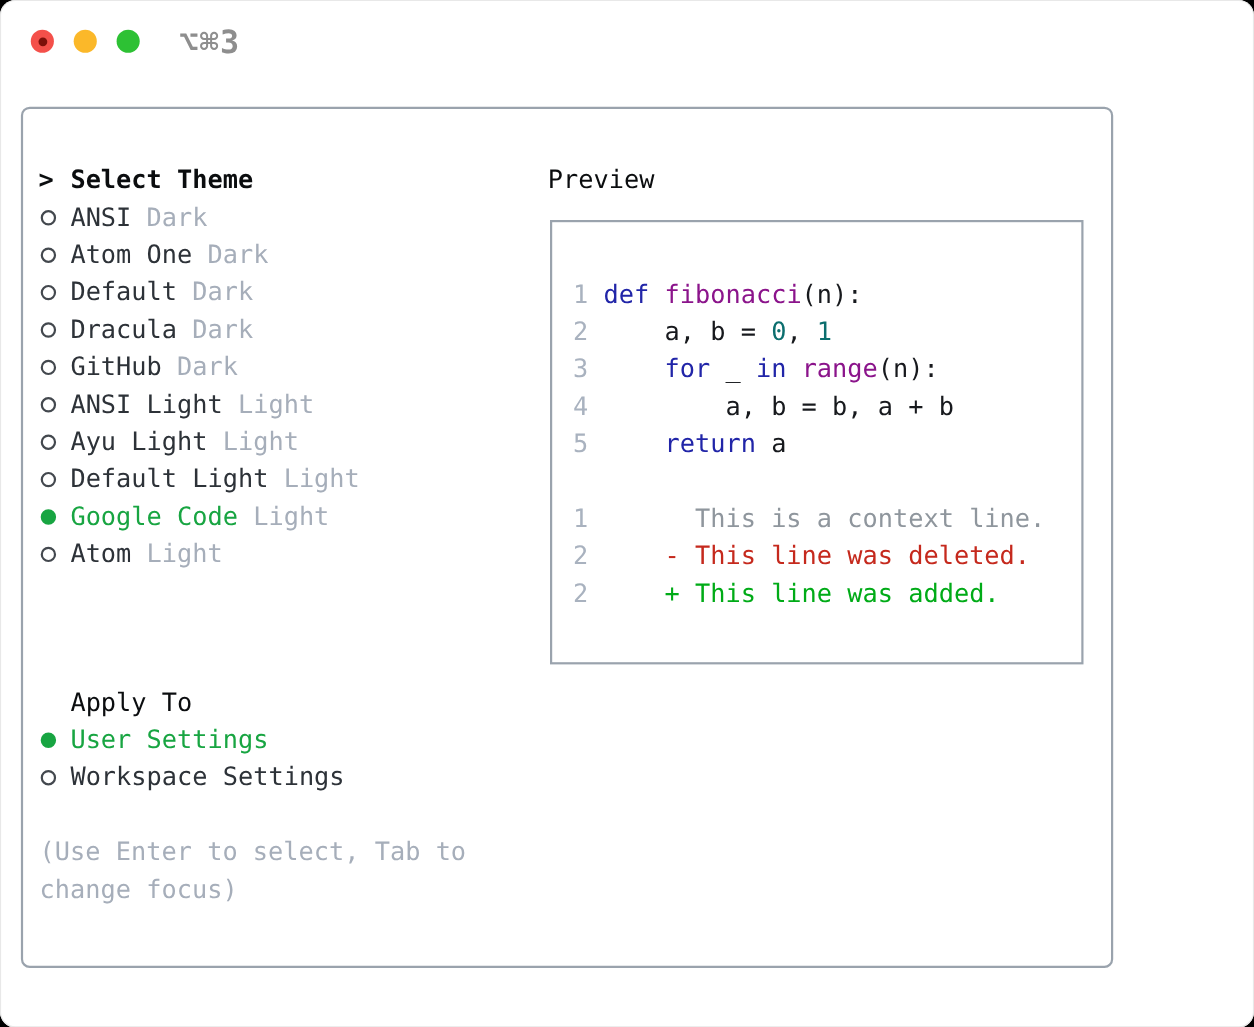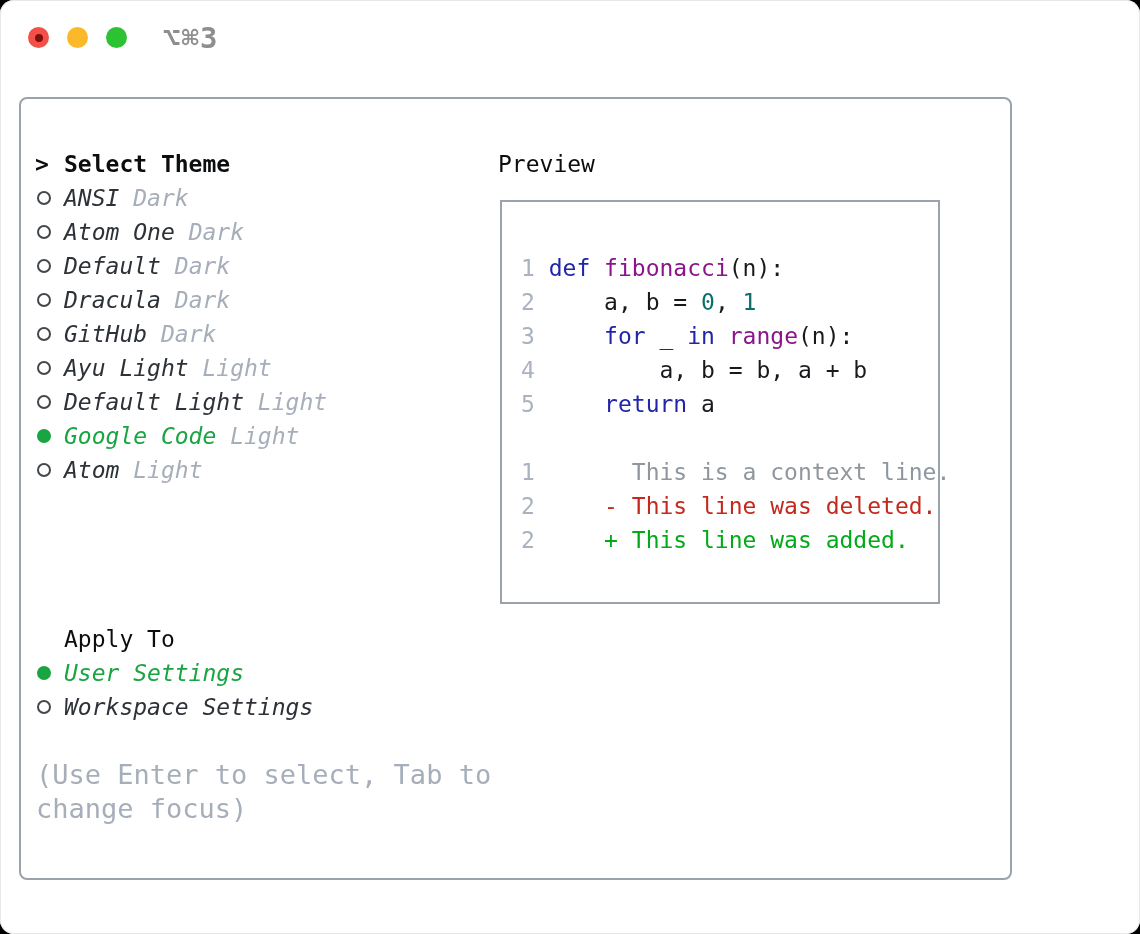--- a/index.html
+++ b/index.html
@@ -32,37 +32,37 @@
     position:absolute;left:19px;top:97px;width:993px;height:783px;
     box-sizing:border-box;
     border:2px solid var(--frame_border);
     border-radius:8px;
     background:#fff;
   }
   .frame *{box-sizing:border-box;}
   
   .col-left{position:absolute;left:13px;top:48px;}
   .apply-block{position:absolute;left:13px;top:523px;}
-  .hint-block{position:absolute;left:15px;top:659px;color:var(--hint_gray);font-size:27px;}
+  .hint-block{position:absolute;left:15px;top:659px;color:var(--hint_gray);font-size:23px;}
   .hint-block div{height:34px;line-height:34px;white-space:pre;}
   .row{height:34px;display:flex;align-items:center;font-size:23px;}
   .pfx{flex:0 0 30px;width:30px;display:flex;align-items:center;}
   .caret{font-weight:bold;color:var(--header_black);margin-left:1px;}
   .bullet{width:14px;height:14px;border-radius:50%;border:2px solid var(--radio_ring);margin-left:3px;}
   .bullet.sel{background:var(--accent_green);border-color:var(--accent_green);}
-  .lbl{white-space:pre;font-style:italic;}
+  .lbl{white-space:pre;}
   .hdr{font-weight:bold;color:var(--header_black);}
   .hdr2{color:var(--header_black);text-align:right;}
   .nm{color:var(--item_name);}
   .nm.sel{color:var(--accent_green);}
   .sfx{color:var(--variant_gray);}
   
   .preview-label{position:absolute;left:477px;top:48px;height:34px;line-height:34px;font-size:23px;font-weight:normal;color:var(--header_black);}
   .preview-box{
-    position:absolute;left:479px;top:101px;width:440px;height:404px;
+    position:absolute;left:479px;top:101px;width:485px;height:404px;
     border:2px solid var(--frame_border);background:#fff;
   }
   .code{position:absolute;left:19px;top:49px;font-size:23px;}
   .codeline{height:34px;line-height:34px;white-space:pre;}
   .tk-num{color:var(--line_number_gray);}
   .tk-kwd{color:var(--keyword_blue);}
   .tk-typ{color:var(--function_purple);}
   .tk-lit{color:var(--literal_teal);}
   .tk-pln{color:var(--plain_black);}
   .tk-ctx{color:var(--context_gray);}
@@ -115,20 +115,26 @@
             <span class="pfx">
               <span class="bullet"></span>
             </span>
             <span class="lbl"><span class="nm">Dracula</span><span class="sfx"> Dark</span></span>
           </div>
           <div class="row">
             <span class="pfx">
               <span class="bullet"></span>
             </span>
             <span class="lbl"><span class="nm">GitHub</span><span class="sfx"> Dark</span></span>
+          </div>
+          <div class="row">
+            <span class="pfx">
+              <span class="bullet"></span>
+            </span>
+            <span class="lbl"><span class="nm">ANSI Light</span><span class="sfx"> Light</span></span>
           </div>
           <div class="row">
             <span class="pfx">
               <span class="bullet"></span>
             </span>
             <span class="lbl"><span class="nm">Ayu Light</span><span class="sfx"> Light</span></span>
           </div>
           <div class="row">
             <span class="pfx">
               <span class="bullet"></span>

